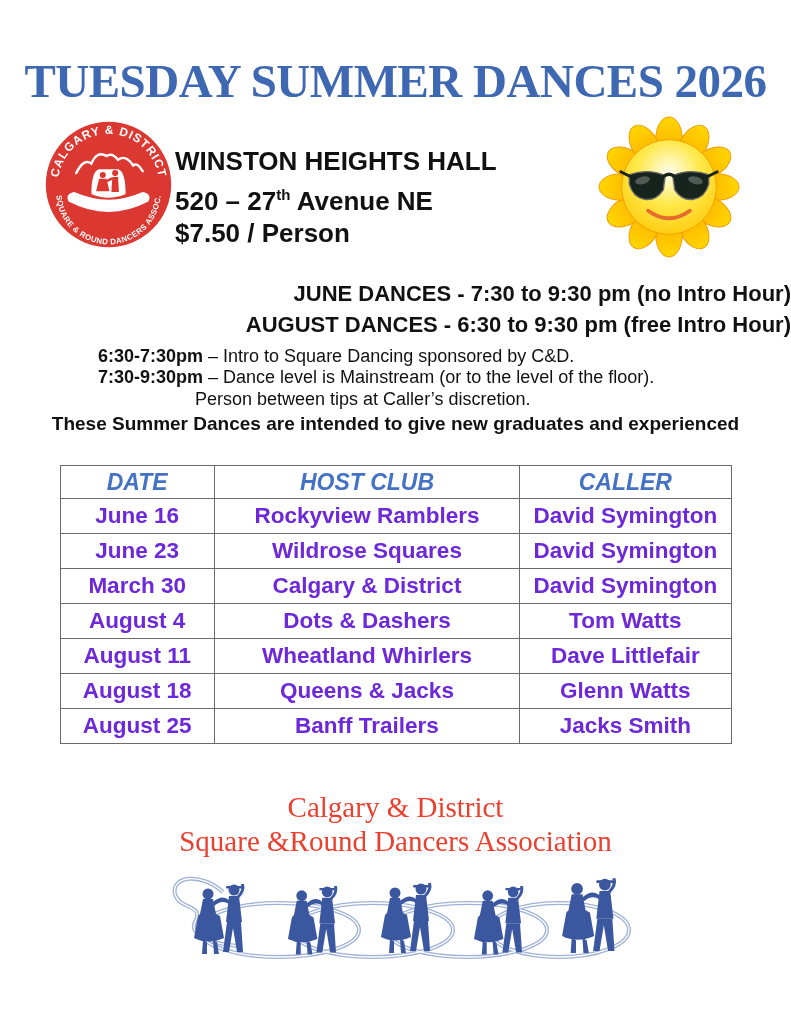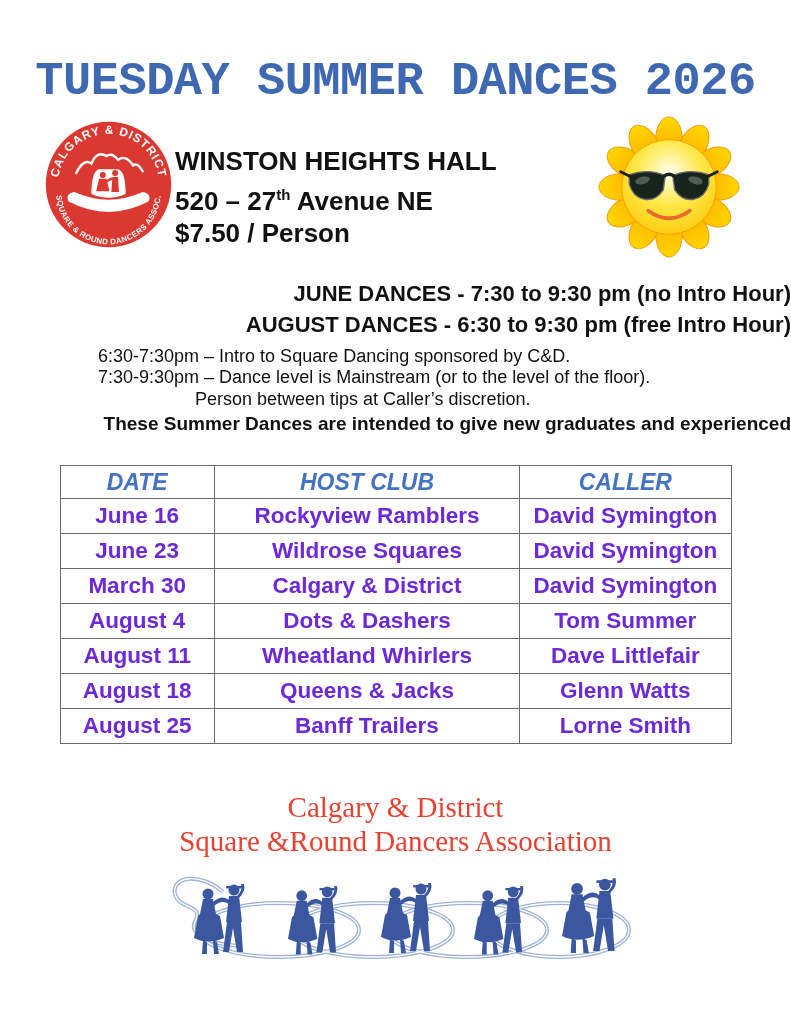--- a/index.html
+++ b/index.html
@@ -7,21 +7,21 @@
     position:relative;
     width:791px;height:1024px;
     background:#ffffff;
     overflow:hidden;
     font-family:"Liberation Sans",sans-serif;
     color:#111;
   }
   .title{
     margin:56px 0 0 0;
     text-align:center;
-    font-family:Liberation Mono, monospace;
+    font-family:Liberation Serif, serif;
     font-weight:bold;
     font-size:47px;
     letter-spacing:-0.5px;
     color:#3E68B2;
     line-height:1.1;
   }
   .header-row{
     display:flex;
     align-items:flex-start;
     padding:0 42px;
@@ -44,24 +44,24 @@
     font-size:22px;
     line-height:31px;
     margin-top:16px;
   }
   .details{
     font-size:18px;
     line-height:21.5px;
     margin-top:6px;
     padding-left:98px;
   }
-  .details b{font-weight:normal;}
+  .details b{font-weight:bold;}
   .details .rounds{padding-left:97px;}
   .note{
-    text-align:right;
+    text-align:center;
     font-weight:bold;
     font-size:19px;
     line-height:22px;
     margin-top:3px;
   }
   table.dance-table{
     margin:30px auto 0 auto;
     border-collapse:collapse;
     width:672px;
     table-layout:fixed;
@@ -224,36 +224,36 @@
         <td>David Symington</td>
       </tr>
       <tr>
         <td>March 30</td>
         <td>Calgary &amp; District</td>
         <td>David Symington</td>
       </tr>
       <tr>
         <td>August 4</td>
         <td>Dots &amp; Dashers</td>
-        <td>Tom Summer</td>
+        <td>Tom Watts</td>
       </tr>
       <tr>
         <td>August 11</td>
         <td>Wheatland Whirlers</td>
         <td>Dave Littlefair</td>
       </tr>
       <tr>
         <td>August 18</td>
         <td>Queens &amp; Jacks</td>
         <td>Glenn Watts</td>
       </tr>
       <tr>
         <td>August 25</td>
         <td>Banff Trailers</td>
-        <td>Lorne Smith</td>
+        <td>Jacks Smith</td>
       </tr>
     </tbody>
   </table>
 
   <div class="footer-red">
     <div>Calgary &amp; District</div>
     <div>Square &amp;Round Dancers Association</div>
   </div>
 
   <svg class="dancers" width="470" height="100" viewBox="0 0 470 100">

